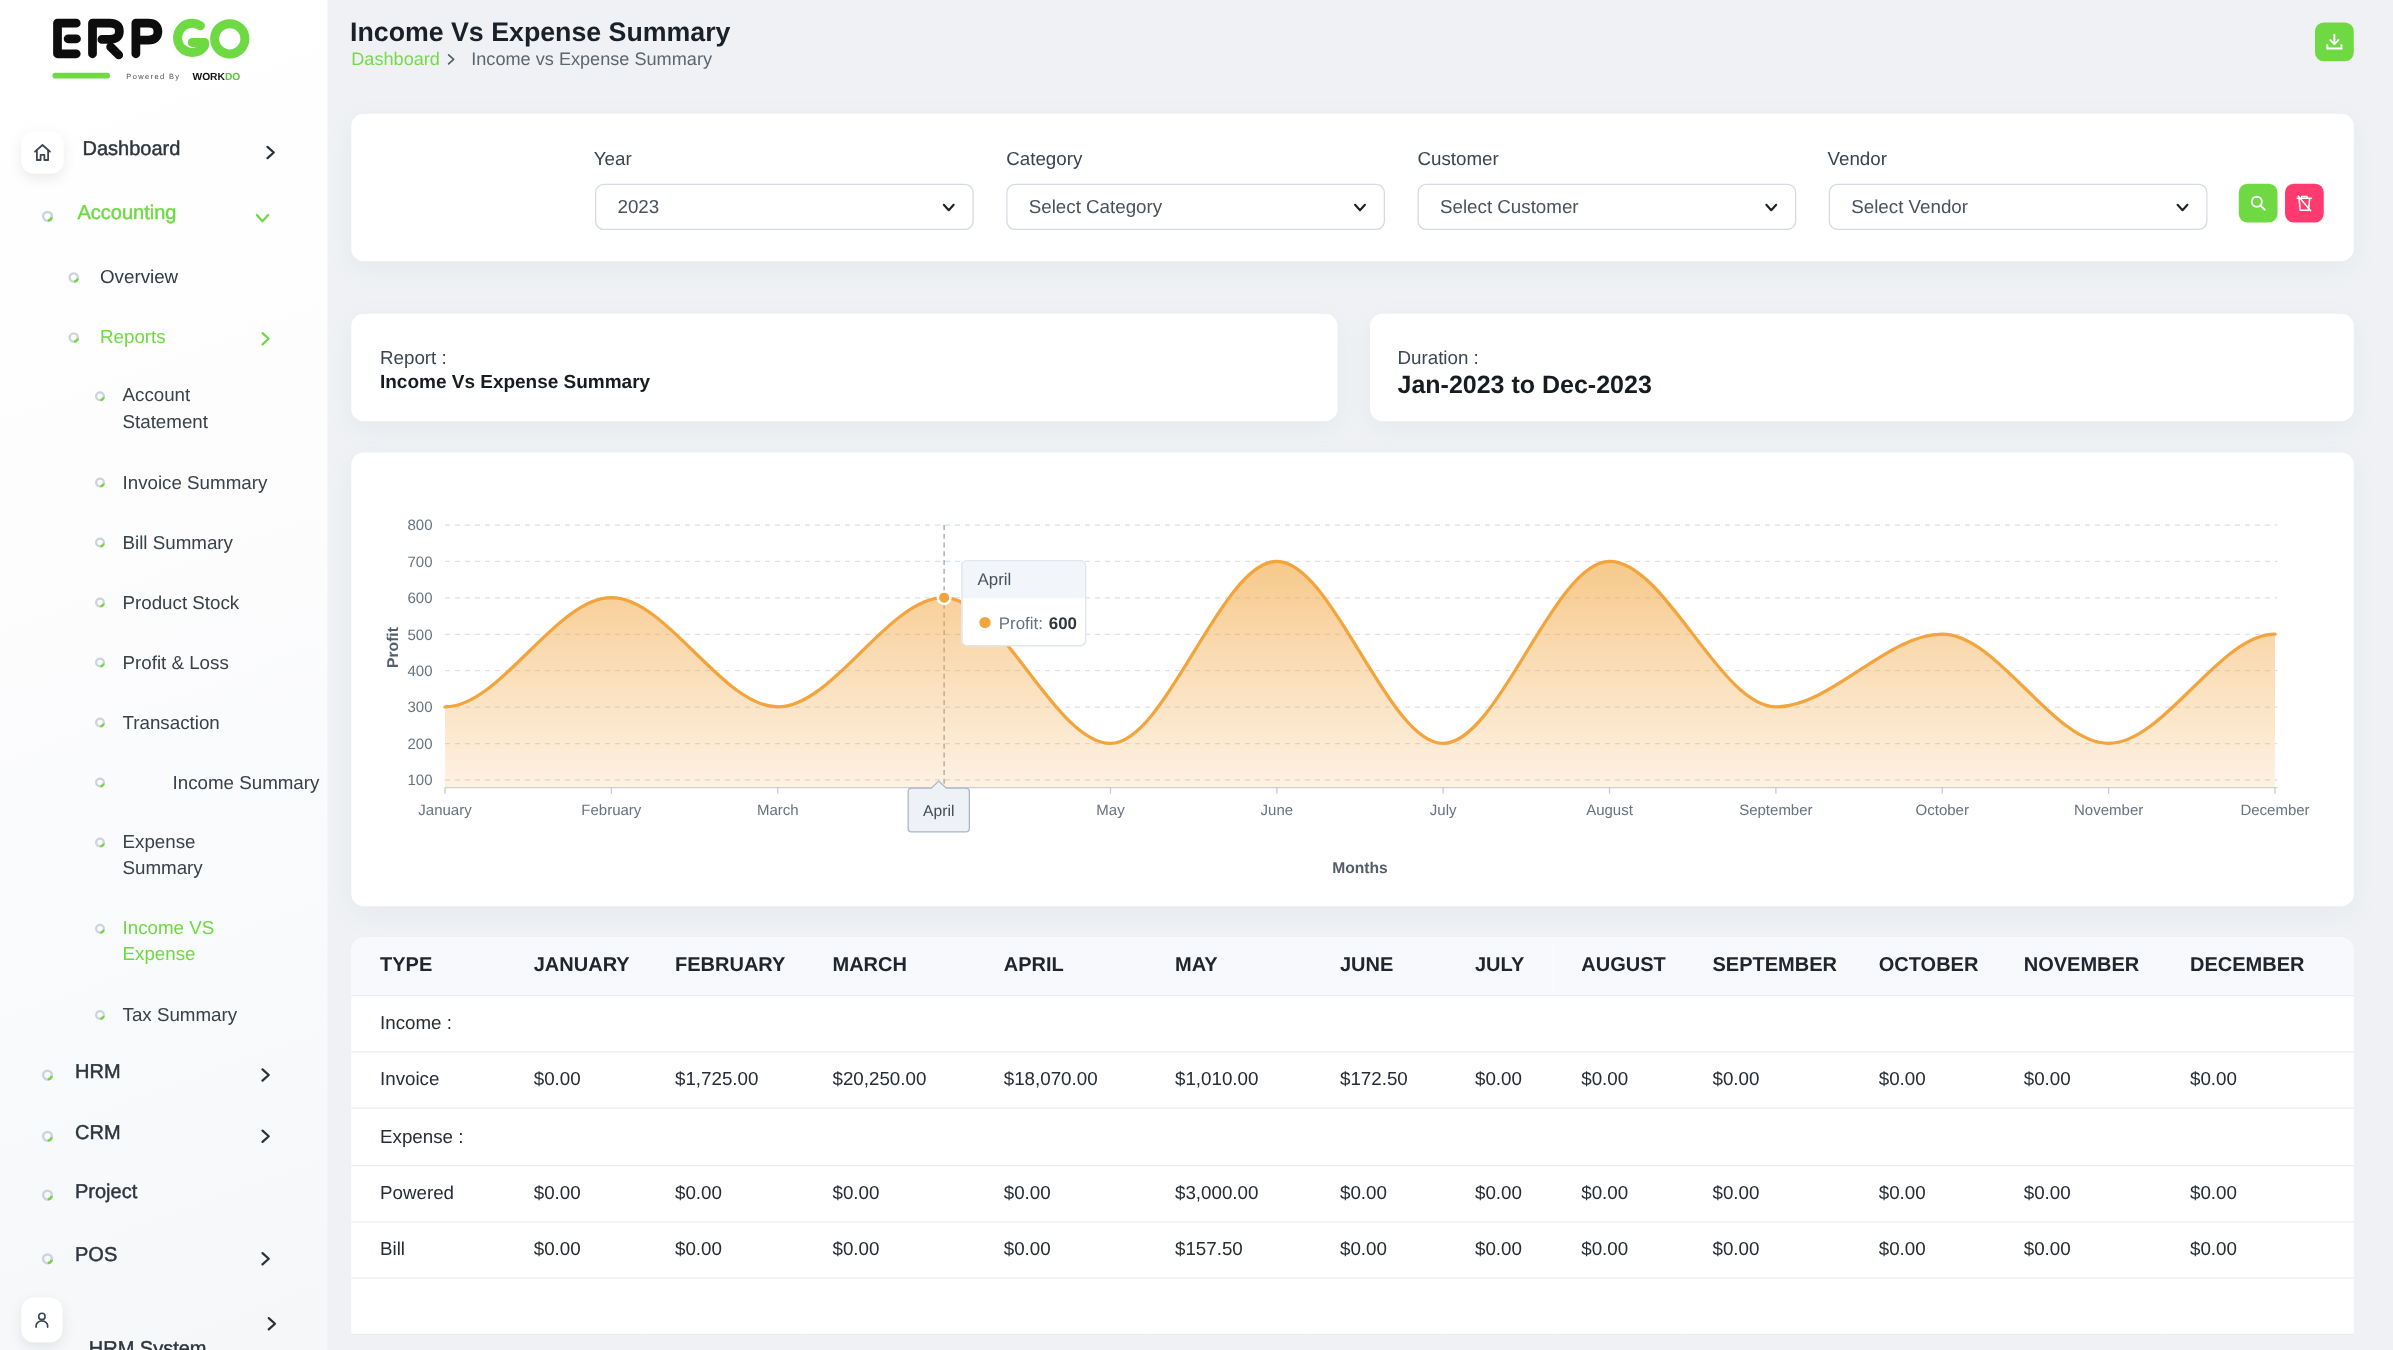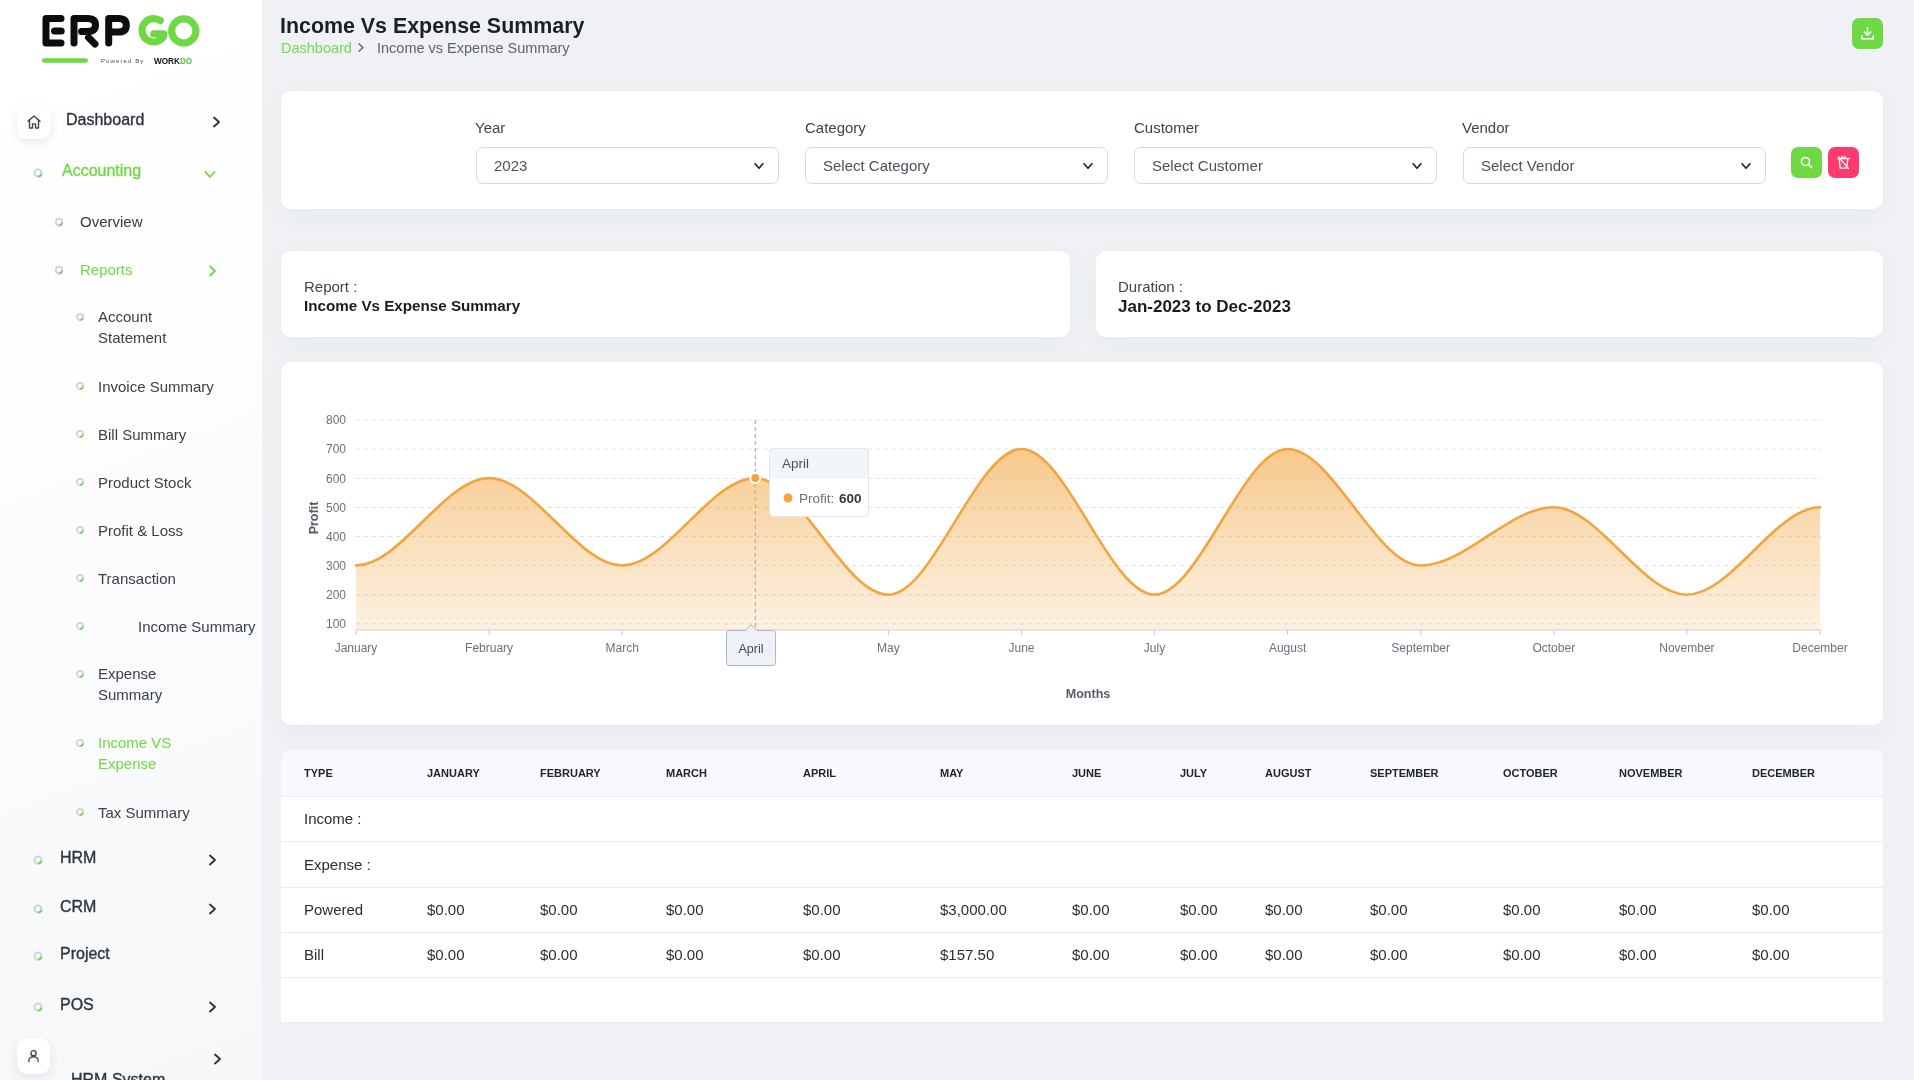--- a/index.html
+++ b/index.html
@@ -21,21 +21,21 @@
 .card { position:absolute; background:#ffffff; border-radius:10px; box-shadow:0 6px 18px rgba(169,184,200,0.10); }
 
 .flabel { position:absolute; font-size:15px; color:#3a4450; }
 .fselect { position:absolute; width:303px; height:37px; border:1px solid #d4dae0; border-radius:7px;
   background:#fff; font-size:15px; color:#49525c; line-height:35px; padding-left:17px; }
 .fselect svg { position:absolute; right:12px; top:11px; }
 .sqbtn { position:absolute; width:31px; height:31px; border-radius:7px; }
 
 #tbl { position:absolute; left:281px; top:750px; width:1602px; border-collapse:collapse;
   background:#fff; border-radius:10px 10px 0 0; font-size:15px; color:#272d34; }
-#tbl thead td { background:#f7f9fc; font-weight:bold; font-size:11px; color:#21262c; height:46px; }
+#tbl thead td { background:#f7f9fc; font-weight:bold; font-size:16px; color:#21262c; height:46px; }
 #tbl td { padding-left:23px; height:45px; border-bottom:1px solid #e9ecef; }
 #tbl thead td:first-child { border-radius:10px 0 0 0; }
 #tbl thead td:last-child { border-radius:0 10px 0 0; }
 .txt { position:absolute; white-space:nowrap; }
 </style>
 </head>
 <body>
 <div id="sidebar">
 <svg class="abs" style="left:40px;top:13px;" width="162" height="52" viewBox="0 0 162 52">
   <g fill="none" stroke="#0d0d0d" stroke-width="7" stroke-linecap="round" stroke-linejoin="round">
@@ -221,21 +221,21 @@
       <path d="M9,6.5 V4.5 H15 V6.5"></path>
       <path d="M6,6.5 L7.3,20 H16.7 L18,6.5"></path>
       <path d="M5,4 L19,20.5"></path>
     </svg>
 
 <div class="card" style="left:281px;top:251px;width:789px;height:86px;"></div>
 <div class="txt" style="left:304px;top:278px;font-size:15px;color:#3c4652;">Report :</div>
 <div class="txt" style="left:304px;top:297px;font-size:15.2px;font-weight:bold;color:#171c22;">Income Vs Expense Summary</div>
 <div class="card" style="left:1096px;top:251px;width:787px;height:86px;"></div>
 <div class="txt" style="left:1118px;top:278px;font-size:15px;color:#3c4652;">Duration :</div>
-<div class="txt" style="left:1118px;top:297px;font-size:17px;font-weight:bold;color:#171c22;">Jan-2023 to Dec-2023</div>
+<div class="txt" style="left:1118px;top:297px;font-size:20px;font-weight:bold;color:#171c22;">Jan-2023 to Dec-2023</div>
 
 <div class="card" style="left:281px;top:362px;width:1602px;height:363px;"></div>
 <svg class="abs" style="left:281px;top:362px;" width="1602" height="363" viewBox="281 362 1602 363">
 <defs>
         <linearGradient id="ag" x1="0" y1="449" x2="0" y2="630" gradientUnits="userSpaceOnUse">
           <stop offset="0" stop-color="#f2a43d" stop-opacity="0.60"></stop>
           <stop offset="0.55" stop-color="#f2a43d" stop-opacity="0.33"></stop>
           <stop offset="1" stop-color="#f2a43d" stop-opacity="0.15"></stop>
         </linearGradient>
       </defs>
@@ -340,20 +340,35 @@
           <td></td>
           <td></td>
           <td></td>
           <td></td>
           <td></td>
           <td></td>
           <td></td>
           <td></td>
           <td></td>
         </tr>
+<tr style="height:44px">
+          <td>Invoice</td>
+          <td>$0.00</td>
+          <td>$1,725.00</td>
+          <td>$20,250.00</td>
+          <td>$18,070.00</td>
+          <td>$1,010.00</td>
+          <td>$172.50</td>
+          <td>$0.00</td>
+          <td>$0.00</td>
+          <td>$0.00</td>
+          <td>$0.00</td>
+          <td>$0.00</td>
+          <td>$0.00</td>
+        </tr>
 <tr style="height:46px">
           <td>Expense :</td>
           <td></td>
           <td></td>
           <td></td>
           <td></td>
           <td></td>
           <td></td>
           <td></td>
           <td></td>

